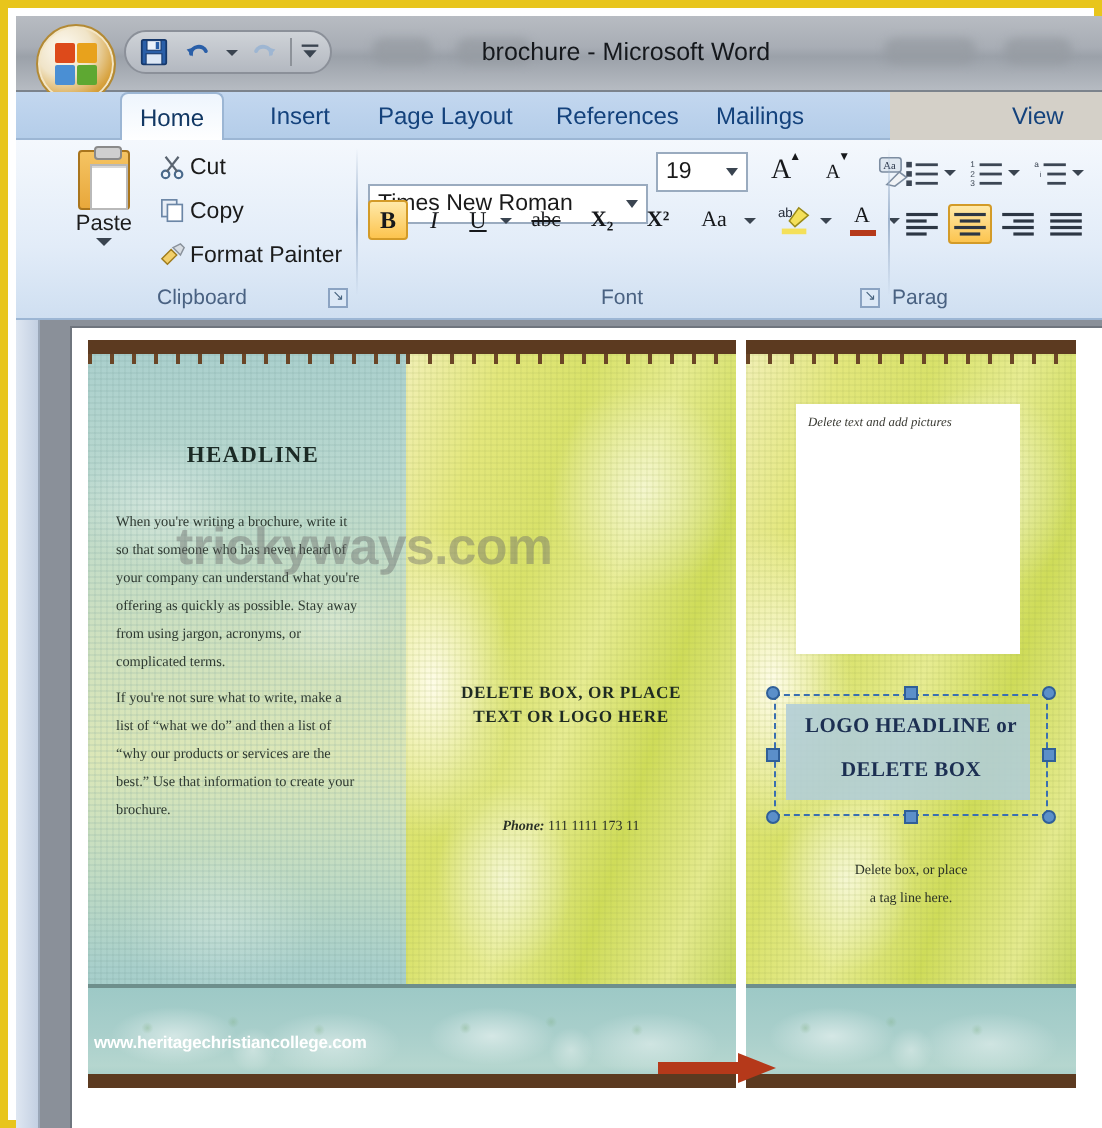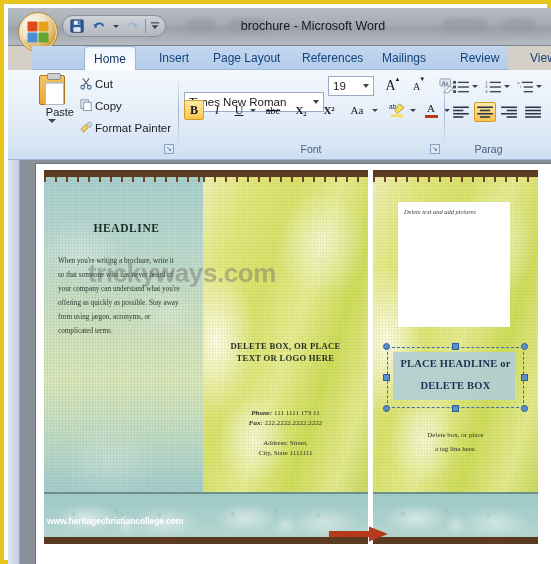--- a/index.html
+++ b/index.html
@@ -97,24 +97,23 @@
   .caret-sm {
     width: 0; height: 0;
     border-left: 3px solid transparent;
     border-right: 3px solid transparent;
     border-top: 3px solid #3a4450;
   }
 
   
   .ribbon-tabs {
     position: absolute; left: 0; top: 38px;
-    width: 476px; height: 24px;
+    width: 437px; height: 24px;
     background: linear-gradient(to bottom,#c3d7ef,#b4cde9);
     border-bottom: 1px solid #9cb6d4;
-    margin-left: 24px;
   }
   .tab {
     position: absolute; top: 0;
     height: 24px; line-height: 24px;
     padding: 0 9px;
     font-size: 12px;
     color: #14427c;
     white-space: nowrap;
   }
   .tab.active {
@@ -154,21 +153,21 @@
     background: #dce8f6;
     font-size: 7px; color: #47637f;
     line-height: 8px; text-align: center;
   }
 
   
   #grp-clipboard { left: 18px; width: 150px; }
   .paste-btn {
     position: absolute; left: 4px; top: 1px;
     width: 44px; height: 64px;
-    text-align: right;
+    text-align: center;
   }
   .clip-icon {
     position: relative;
     width: 26px; height: 30px;
     margin: 2px auto 1px;
     background: linear-gradient(to bottom,#f5c463,#e8a83b);
     border: 1px solid #a9751d;
     border-radius: 2px;
   }
   .clip-icon::before {
@@ -537,21 +536,20 @@
       </div>
     </div>
   </div>
 
   <div class="ribbon-tabs">
     <div class="tab active" style="left:52px">Home</div>
     <div class="tab" style="left:118px">Insert</div>
     <div class="tab" style="left:172px">Page Layout</div>
     <div class="tab" style="left:261px">References</div>
     <div class="tab" style="left:341px">Mailings</div>
-    <div class="tab" style="left:419px">Review</div>
     <div class="tab" style="left:489px">View</div>
   </div>
 
   <div class="ribbon">
 
     <div class="group" id="grp-clipboard">
       <div class="group-body">
         <div class="paste-btn">
           <div class="clip-icon"></div>
           <div class="paste-label">Paste</div>
@@ -582,20 +580,21 @@
         <div class="clip-item" style="top:46px">
           <span class="ci-ic">
             <svg width="13" height="13" viewBox="0 0 14 14">
               <path d="M1 9 L6 4 L9 7 L4 12 Z" fill="#f2cf6a" stroke="#a07c1c" stroke-width="0.8"></path>
               <path d="M7 3 L11 1 L13 3 L11 7 Z" fill="#d8dde3" stroke="#8a929c" stroke-width="0.8"></path>
             </svg>
           </span>
           <span>Format Painter</span>
         </div>
       </div>
+      <div class="group-label">Clipboard</div>
       <div class="dlg-launcher">↘</div>
     </div>
     <div class="group-sep" style="left:170px"></div>
 
     <div class="group" id="grp-font">
       <div class="group-body">
         <div class="combo" style="left:4px; top:20px; width:140px;">
           <span>Times New Roman</span>
           <span class="cb-caret"></span>
         </div>
@@ -738,80 +737,73 @@
         </div>
         <div class="pbtn" style="left:76px; top:30px;">
           <svg width="16" height="13" viewBox="0 0 17 14">
             <rect x="0" y="0.5" width="17" height="1.7" fill="#2d3744"></rect>
                 <rect x="0" y="4" width="17" height="1.7" fill="#2d3744"></rect>
             <rect x="0" y="7.5" width="17" height="1.7" fill="#2d3744"></rect>
                 <rect x="0" y="11" width="17" height="1.7" fill="#2d3744"></rect>
           </svg>
         </div>
       </div>
-      <div class="group-label" style="text-align:center;padding-right:20px">Parag</div>
+      <div class="group-label" style="text-align:left;padding-right:20px">Parag</div>
     </div>
   </div>
 
   <div class="doc-area">
     <div class="vruler"></div>
 
     <div class="doc-page">
 
       <div class="panel" id="panel-left">
         <div class="panel-bg bg-teal"></div>
         <div class="panel-top-band"></div>
         <div class="headline-left">HEADLINE</div>
         <div class="body-left">
           <p>When you're writing a brochure, write it so that someone who has never heard of your company can understand what you're offering as quickly as possible. Stay away from using jargon, acronyms, or complicated terms.</p>
+          <p>If you're not sure what to write, make a list of “what we do” and then a list of “why our products or services are the best.” Use that information to create your brochure.</p>
         </div>
         <div class="panel-bottom-band">
           <div class="swirl"></div>
         </div>
         <div class="site-url">www.heritagechristiancollege.com</div>
       </div>
 
       <div class="panel" id="panel-middle">
         <div class="panel-bg bg-wash"></div>
         <div class="panel-top-band"></div>
         <div class="mid-title">
           <div>DELETE BOX, OR PLACE</div>
           <div>TEXT OR LOGO HERE</div>
         </div>
         <div class="mid-contact">
           <div>
             <span class="lbl">Phone:</span>
             <span>111 1111 173 11</span>
           </div>
-          <div>
-            <span class="lbl">Fax:</span>
-            <span>222.2222.2222.2222</span>
-          </div>
-        </div>
-        <div class="mid-address">
-          <div>Address: Street,</div>
-          <div>City, State 1111111</div>
         </div>
         <div class="panel-bottom-band">
           <div class="swirl"></div>
         </div>
       </div>
 
       <div class="panel" id="panel-right">
         <div class="panel-bg bg-wash"></div>
         <div class="panel-top-band"></div>
 
         <div class="white-box">
           <div class="white-box-text">Delete text and add pictures</div>
         </div>
 
         <div class="sel-box">
           <div class="sel-fill"></div>
           <div class="sel-text">
-            <div>PLACE HEADLINE or</div>
+            <div>LOGO HEADLINE or</div>
             <div>DELETE BOX</div>
           </div>
           <div class="sel-outline"></div>
           <div class="handle round h-tl"></div>
           <div class="handle h-tc"></div>
           <div class="handle round h-tr"></div>
           <div class="handle h-ml"></div>
           <div class="handle h-mr"></div>
           <div class="handle round h-bl"></div>
           <div class="handle h-bc"></div>

